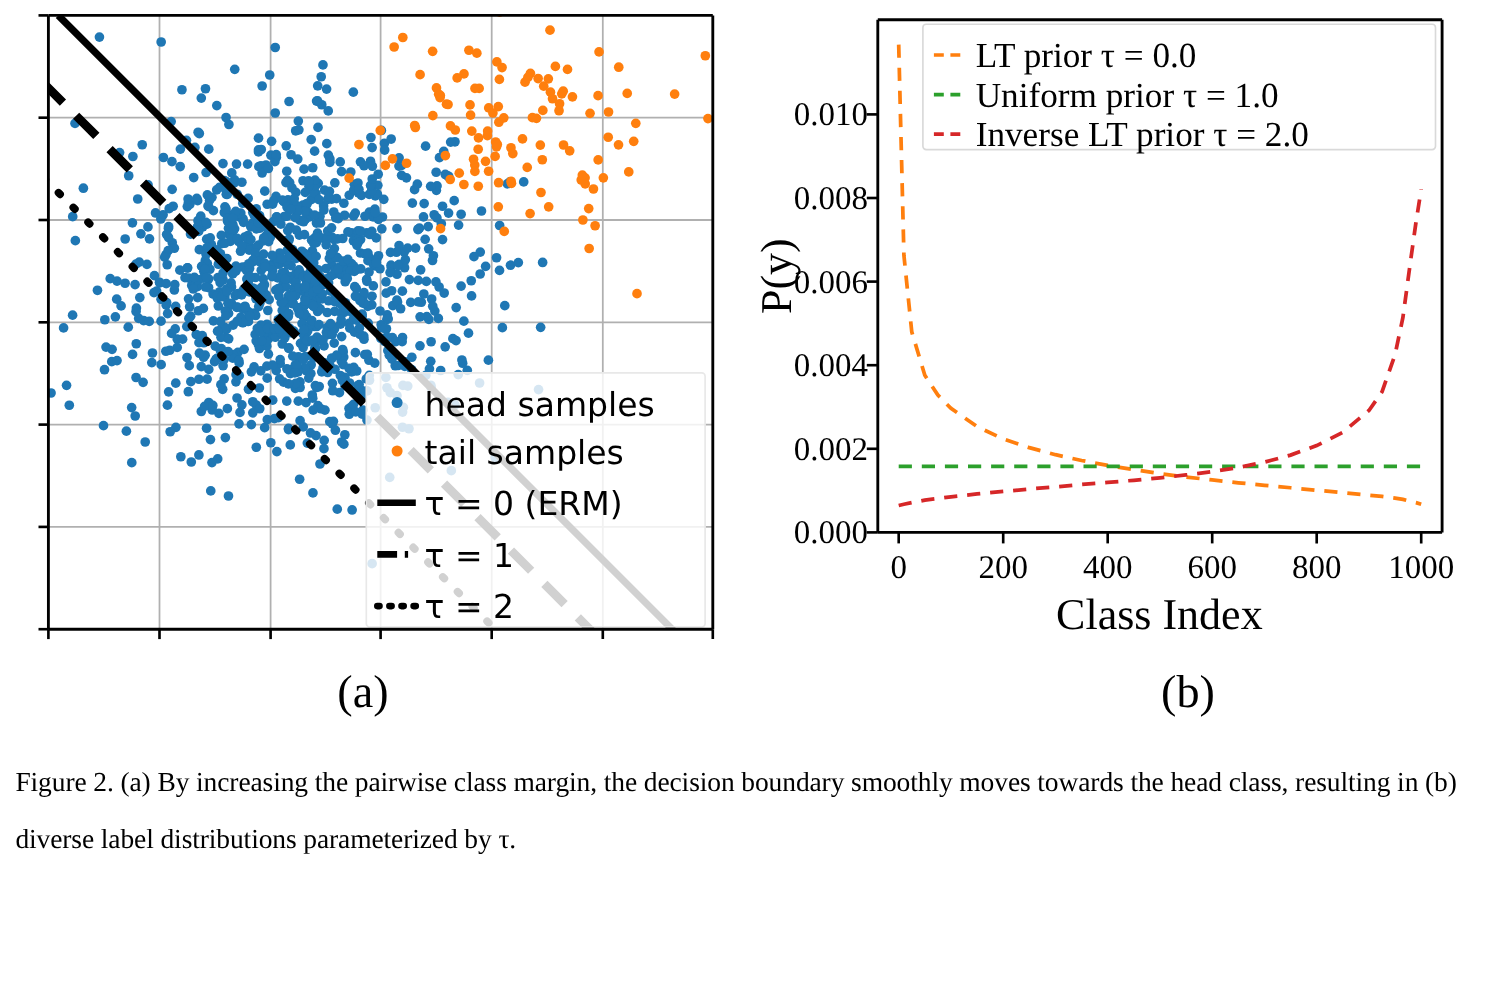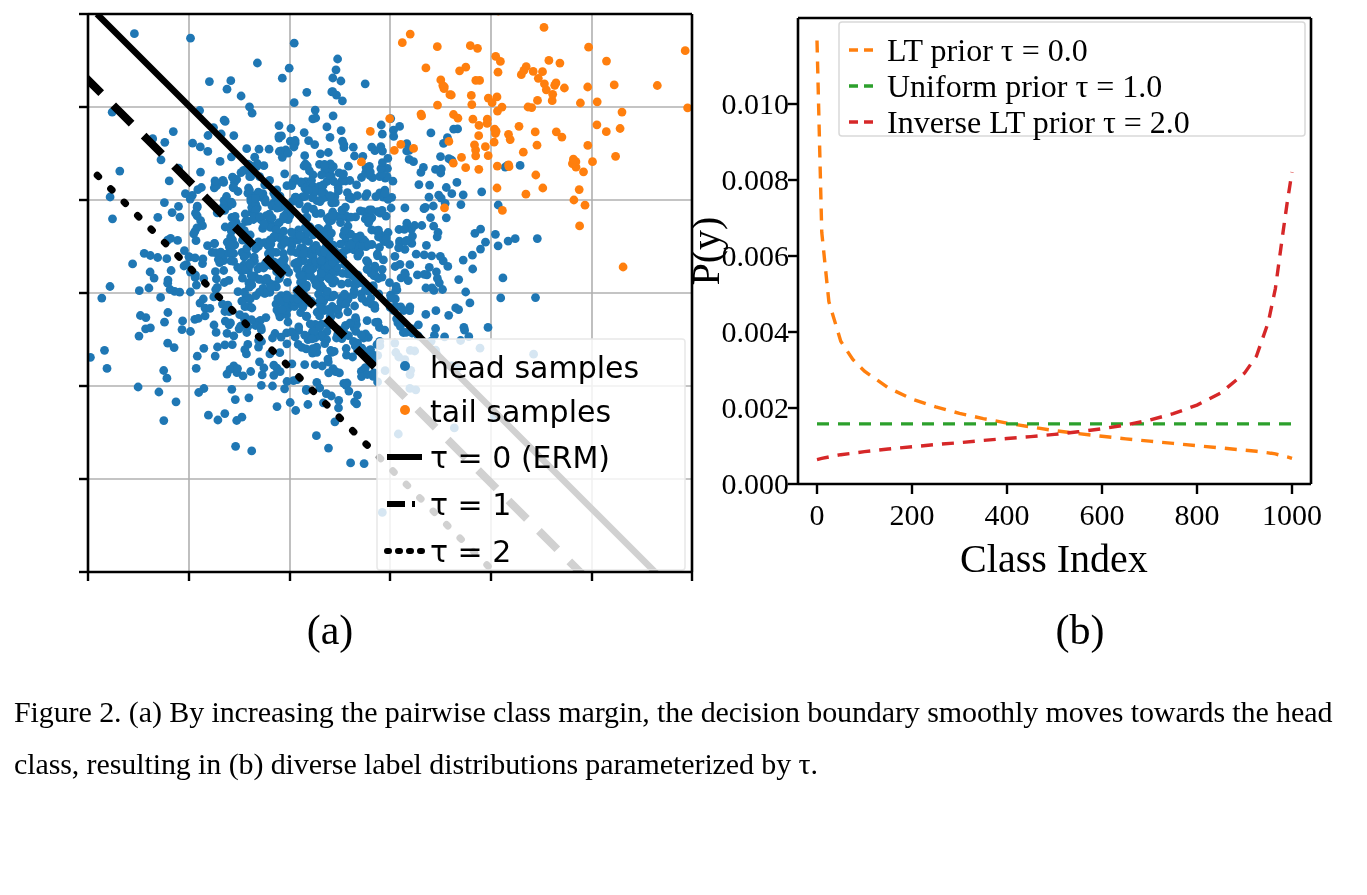--- a/index.html
+++ b/index.html
@@ -27,21 +27,21 @@
     position: absolute;
     left: 0; top: 0;
     width: 1367px;
     height: 600px;
   }
   .panel {
     position: absolute;
     top: 0;
     height: 600px;
   }
-  #panel-a { left: 0px;   width: 683px; padding-left: 44px; }
+  #panel-a { left: 0px;   width: 683px; }
   #panel-b { left: 683px; width: 684px; }
 
   .plot-svg { display: block; }
 
   
   .subcaption {
     position: absolute;
     top: 600px;
     font-family: "Liberation Serif", serif;
     font-size: 42px;
@@ -52,21 +52,21 @@
   #subcap-a { left: 180px; width: 300px; }
   #subcap-b { left: 930px; width: 300px; }
 
   
   #figure-caption {
     position: absolute;
     left: 14px;
     top: 686px;
     width: 1340px;
     font-family: "Liberation Serif", serif;
-    font-size: 30px;
+    font-size: 25px;
     line-height: 52px;
     letter-spacing: -0.1px;
     text-align: left;
     color: #000;
     white-space: pre-wrap;
   }
 </style>
 </head>
 <body>
 

